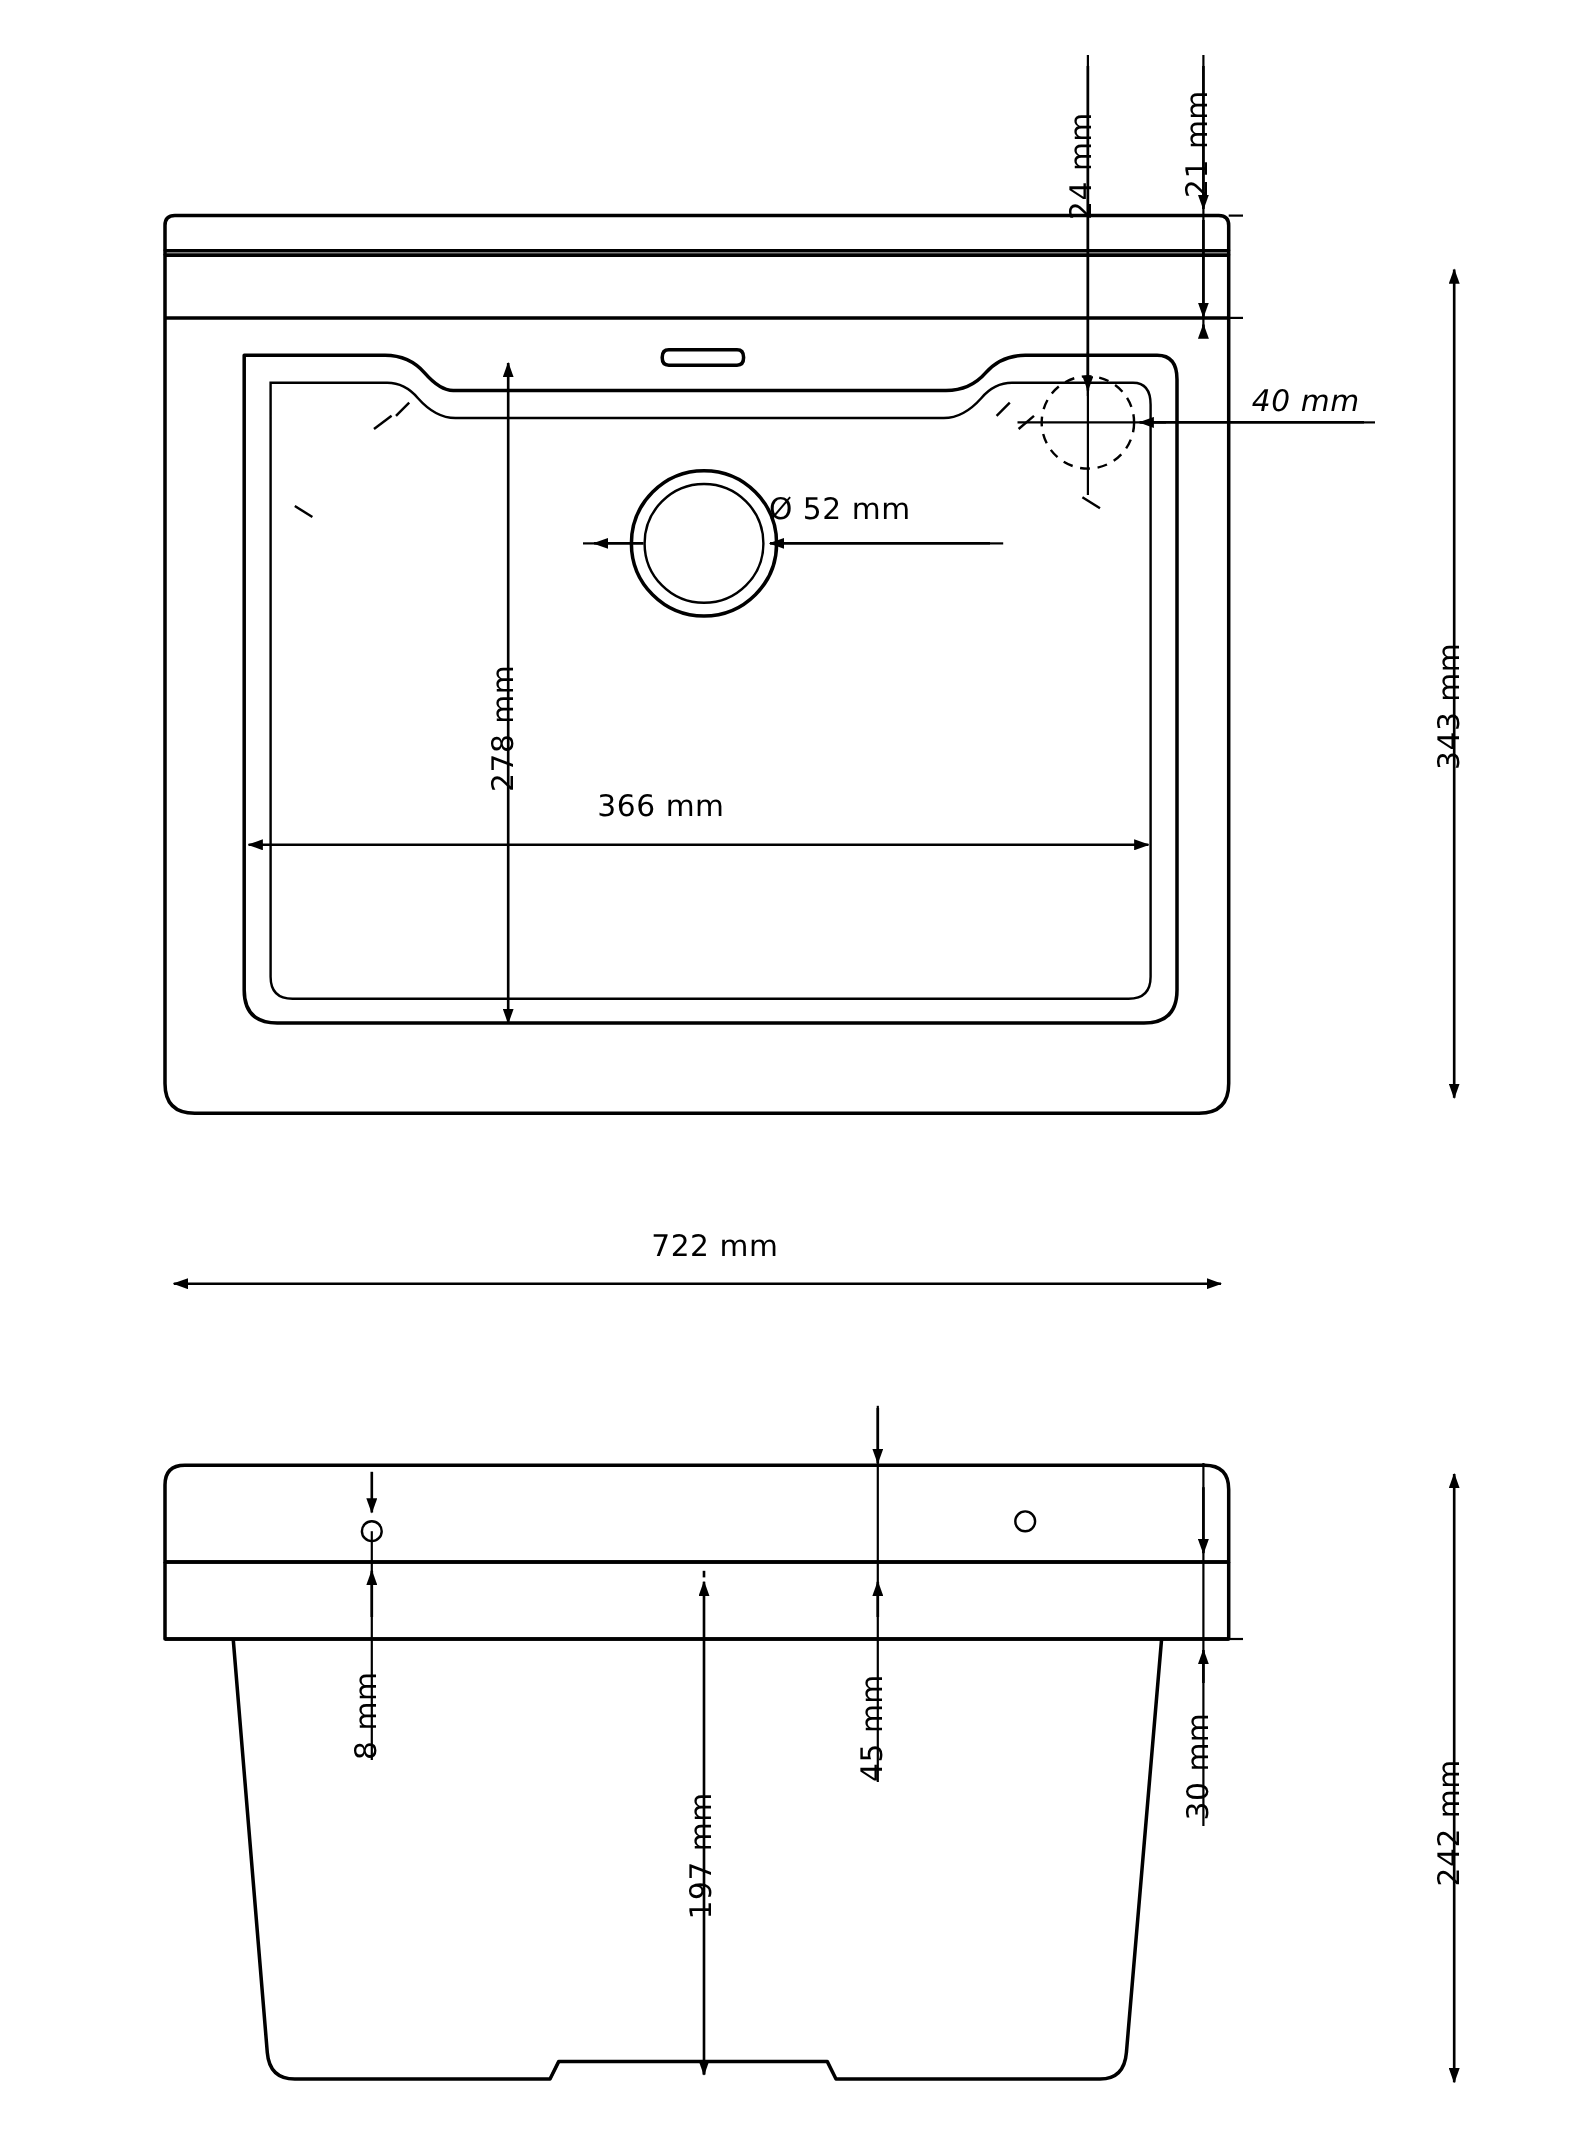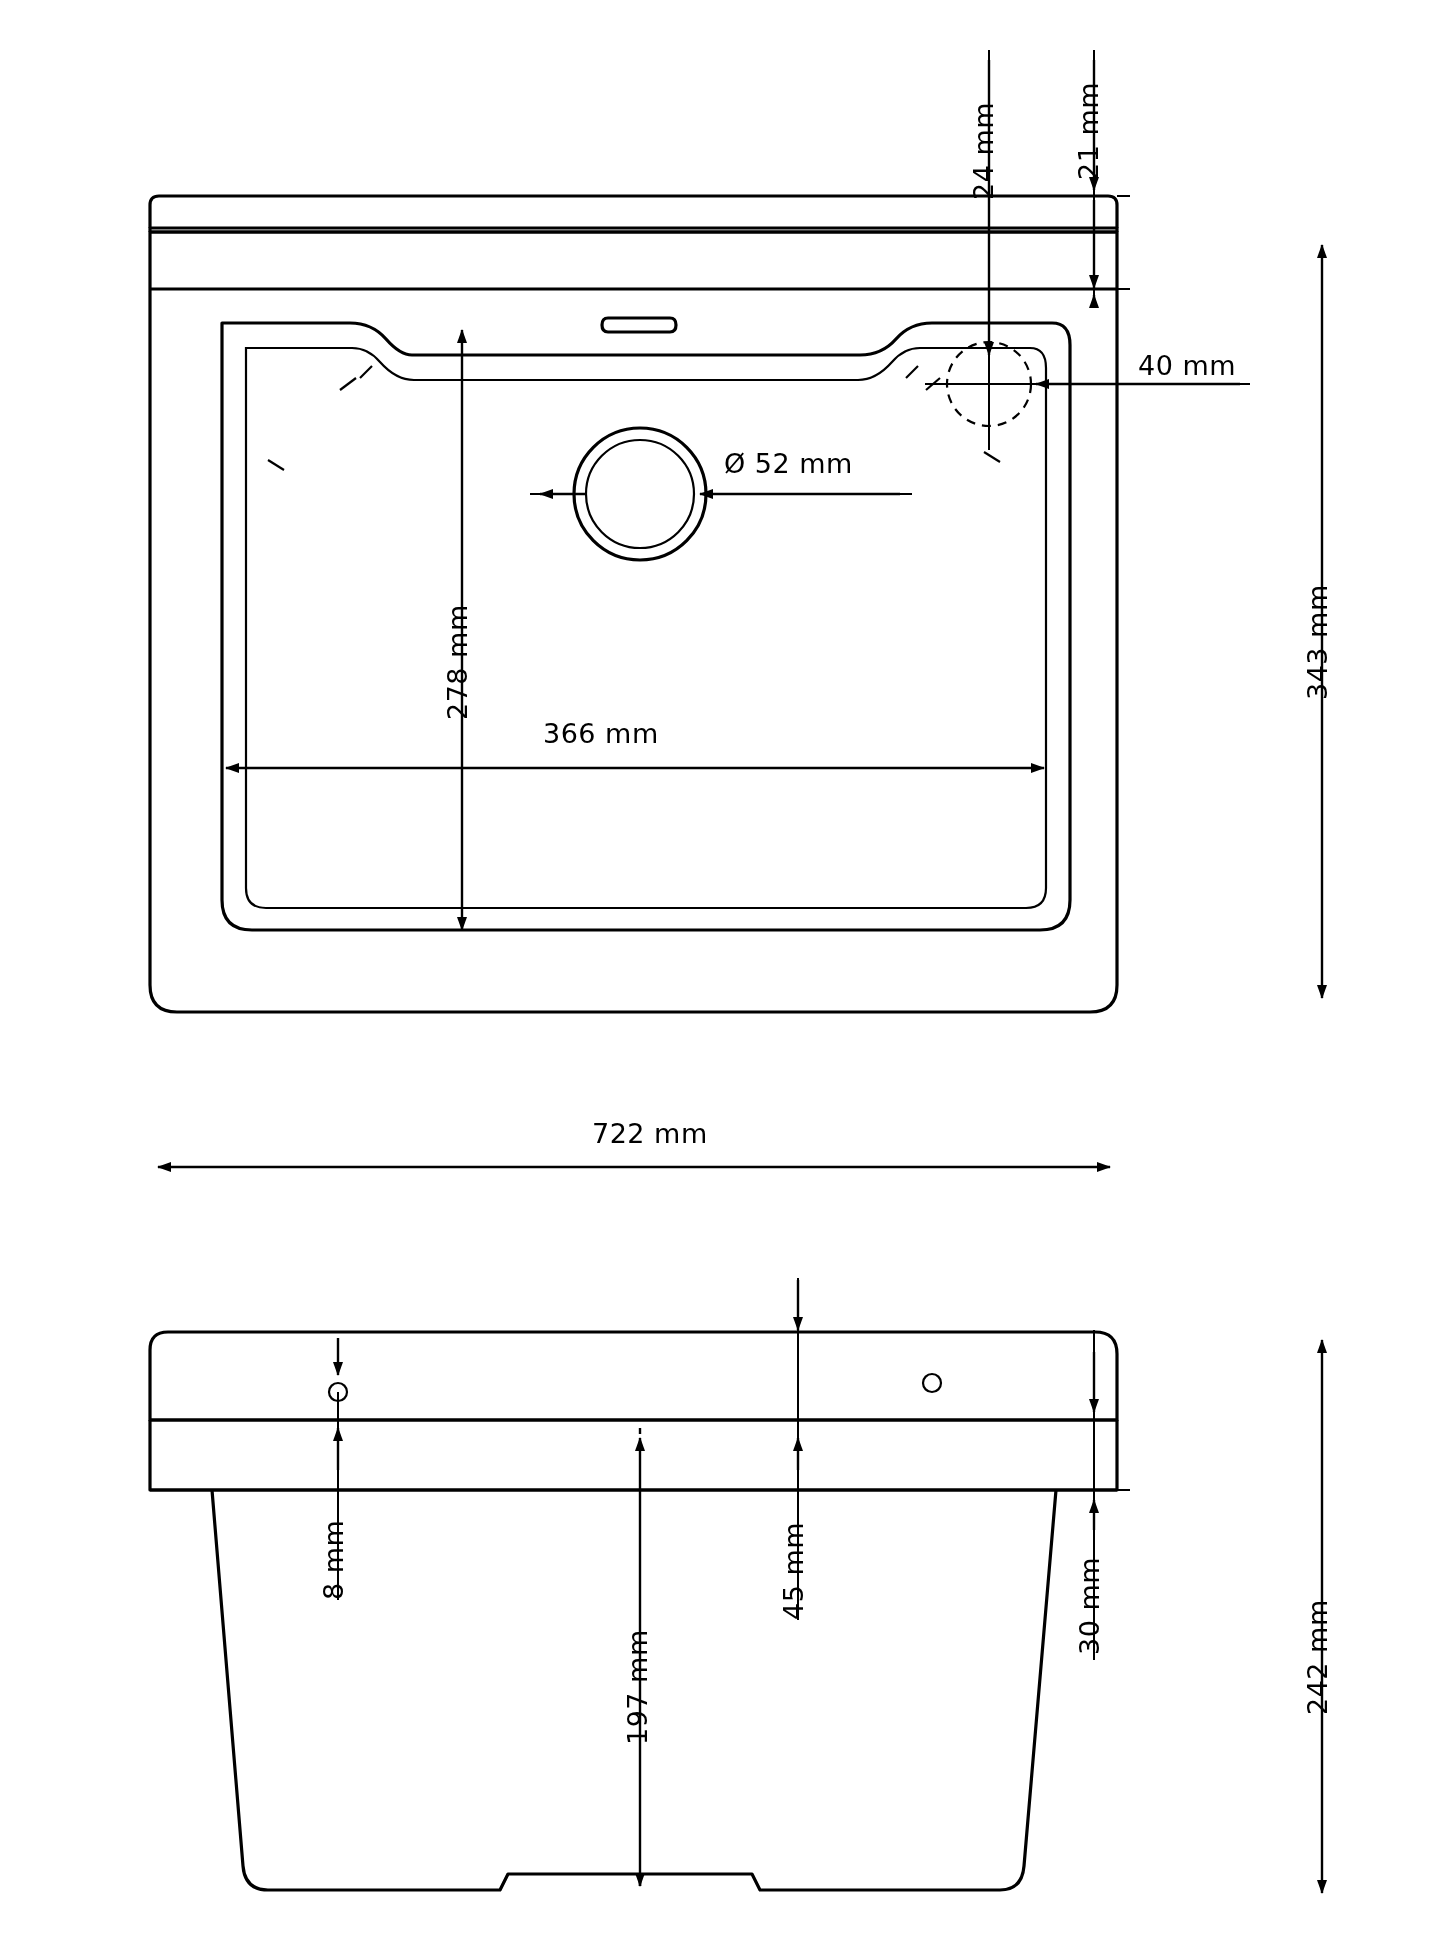--- a/index.html
+++ b/index.html
@@ -230,22 +230,22 @@
       <path class="ext" d="M1117,1490 L1130,1490"></path>
     </g>
 
     <g>
       <path class="dim" d="M1322,1340 L1322,1893" marker-start="url(#ahs)" marker-end="url(#ah)"></path>
     </g>
   </svg>
 
   <div class="lbl vert" style="left:968px; top:200px;">24 mm</div>
   <div class="lbl vert" style="left:1073px; top:180px;">21 mm</div>
-  <div class="lbl" style="left:1138px; top:350px;">40 mm</div>
-  <div class="lbl" style="left:724px; top:448px;">Ø 52 mm</div>
+  <div class="lbl" style="left:1138px; top:350px;font-style:italic;">40 mm</div>
+  <div class="lbl" style="left:699px; top:448px;">Ø 52 mm</div>
   <div class="lbl vert" style="left:442px; top:720px;">278 mm</div>
   <div class="lbl" style="left:543px; top:718px;">366 mm</div>
   <div class="lbl vert" style="left:1302px; top:700px;">343 mm</div>
   <div class="lbl" style="left:592px; top:1118px;">722 mm</div>
   <div class="lbl vert" style="left:318px; top:1600px;">8 mm</div>
   <div class="lbl vert" style="left:622px; top:1745px;">197 mm</div>
   <div class="lbl vert" style="left:778px; top:1620px;">45 mm</div>
   <div class="lbl vert" style="left:1074px; top:1655px;">30 mm</div>
   <div class="lbl vert" style="left:1302px; top:1715px;">242 mm</div>
 

